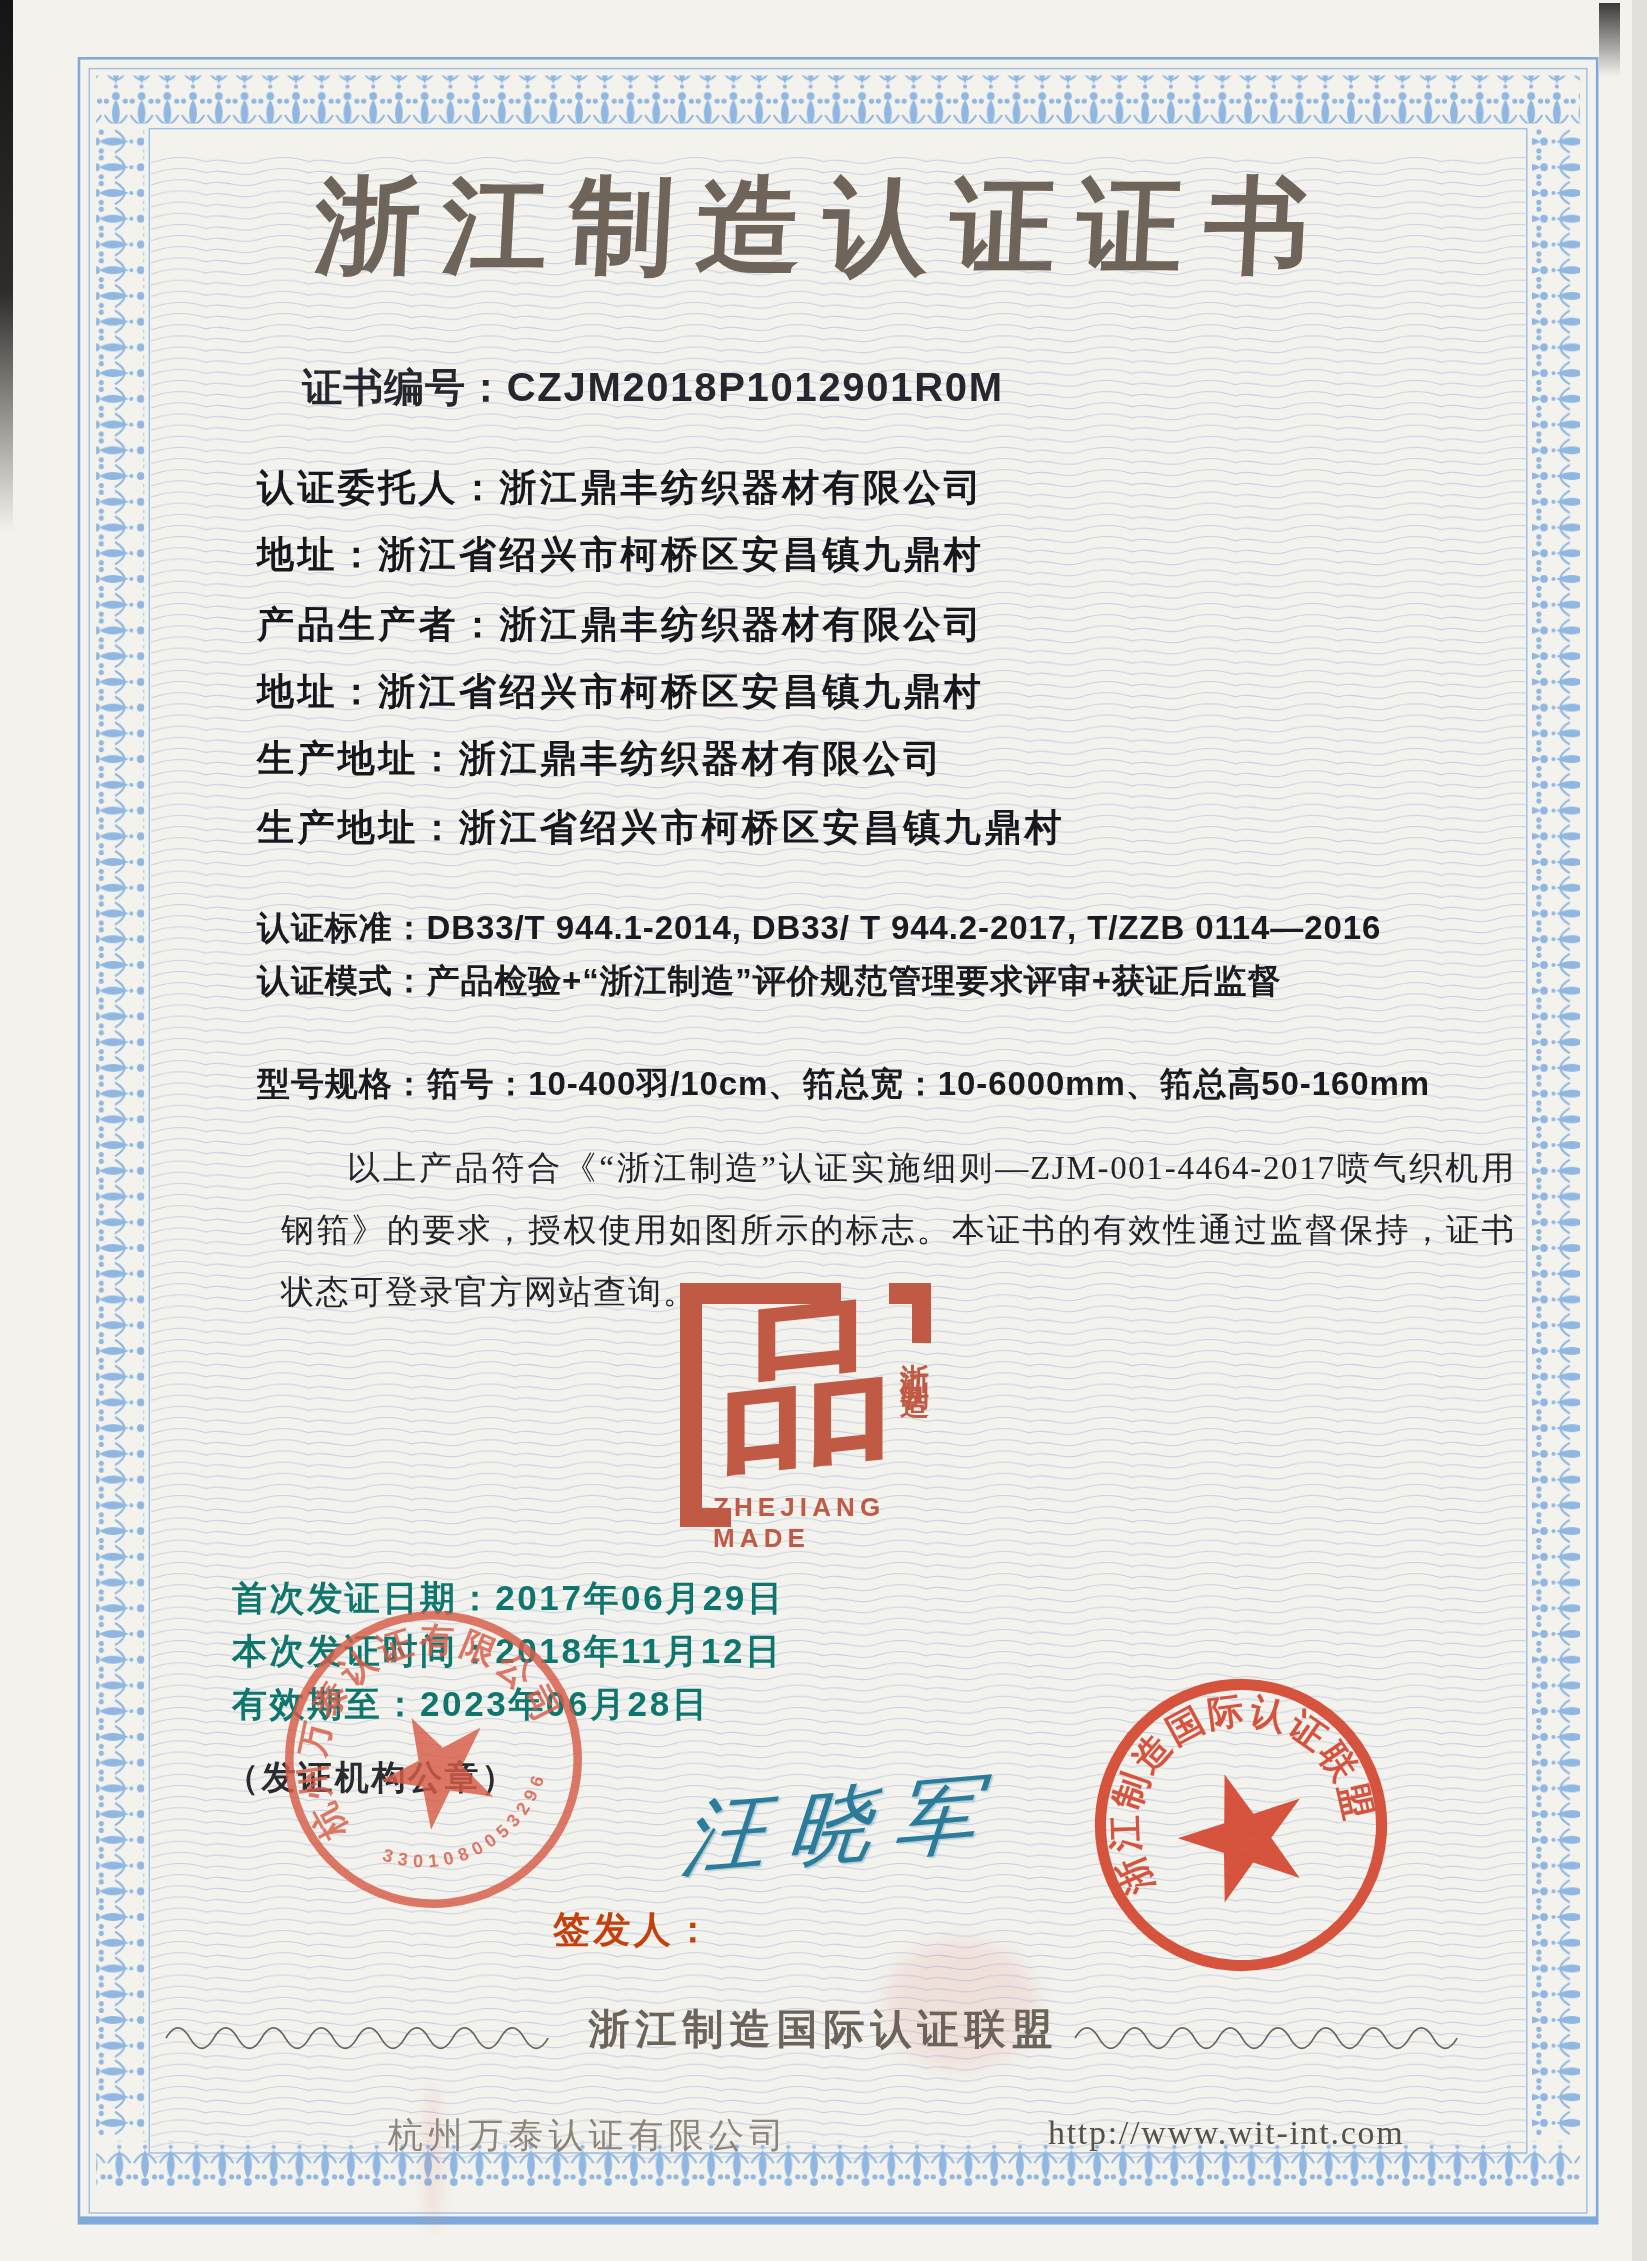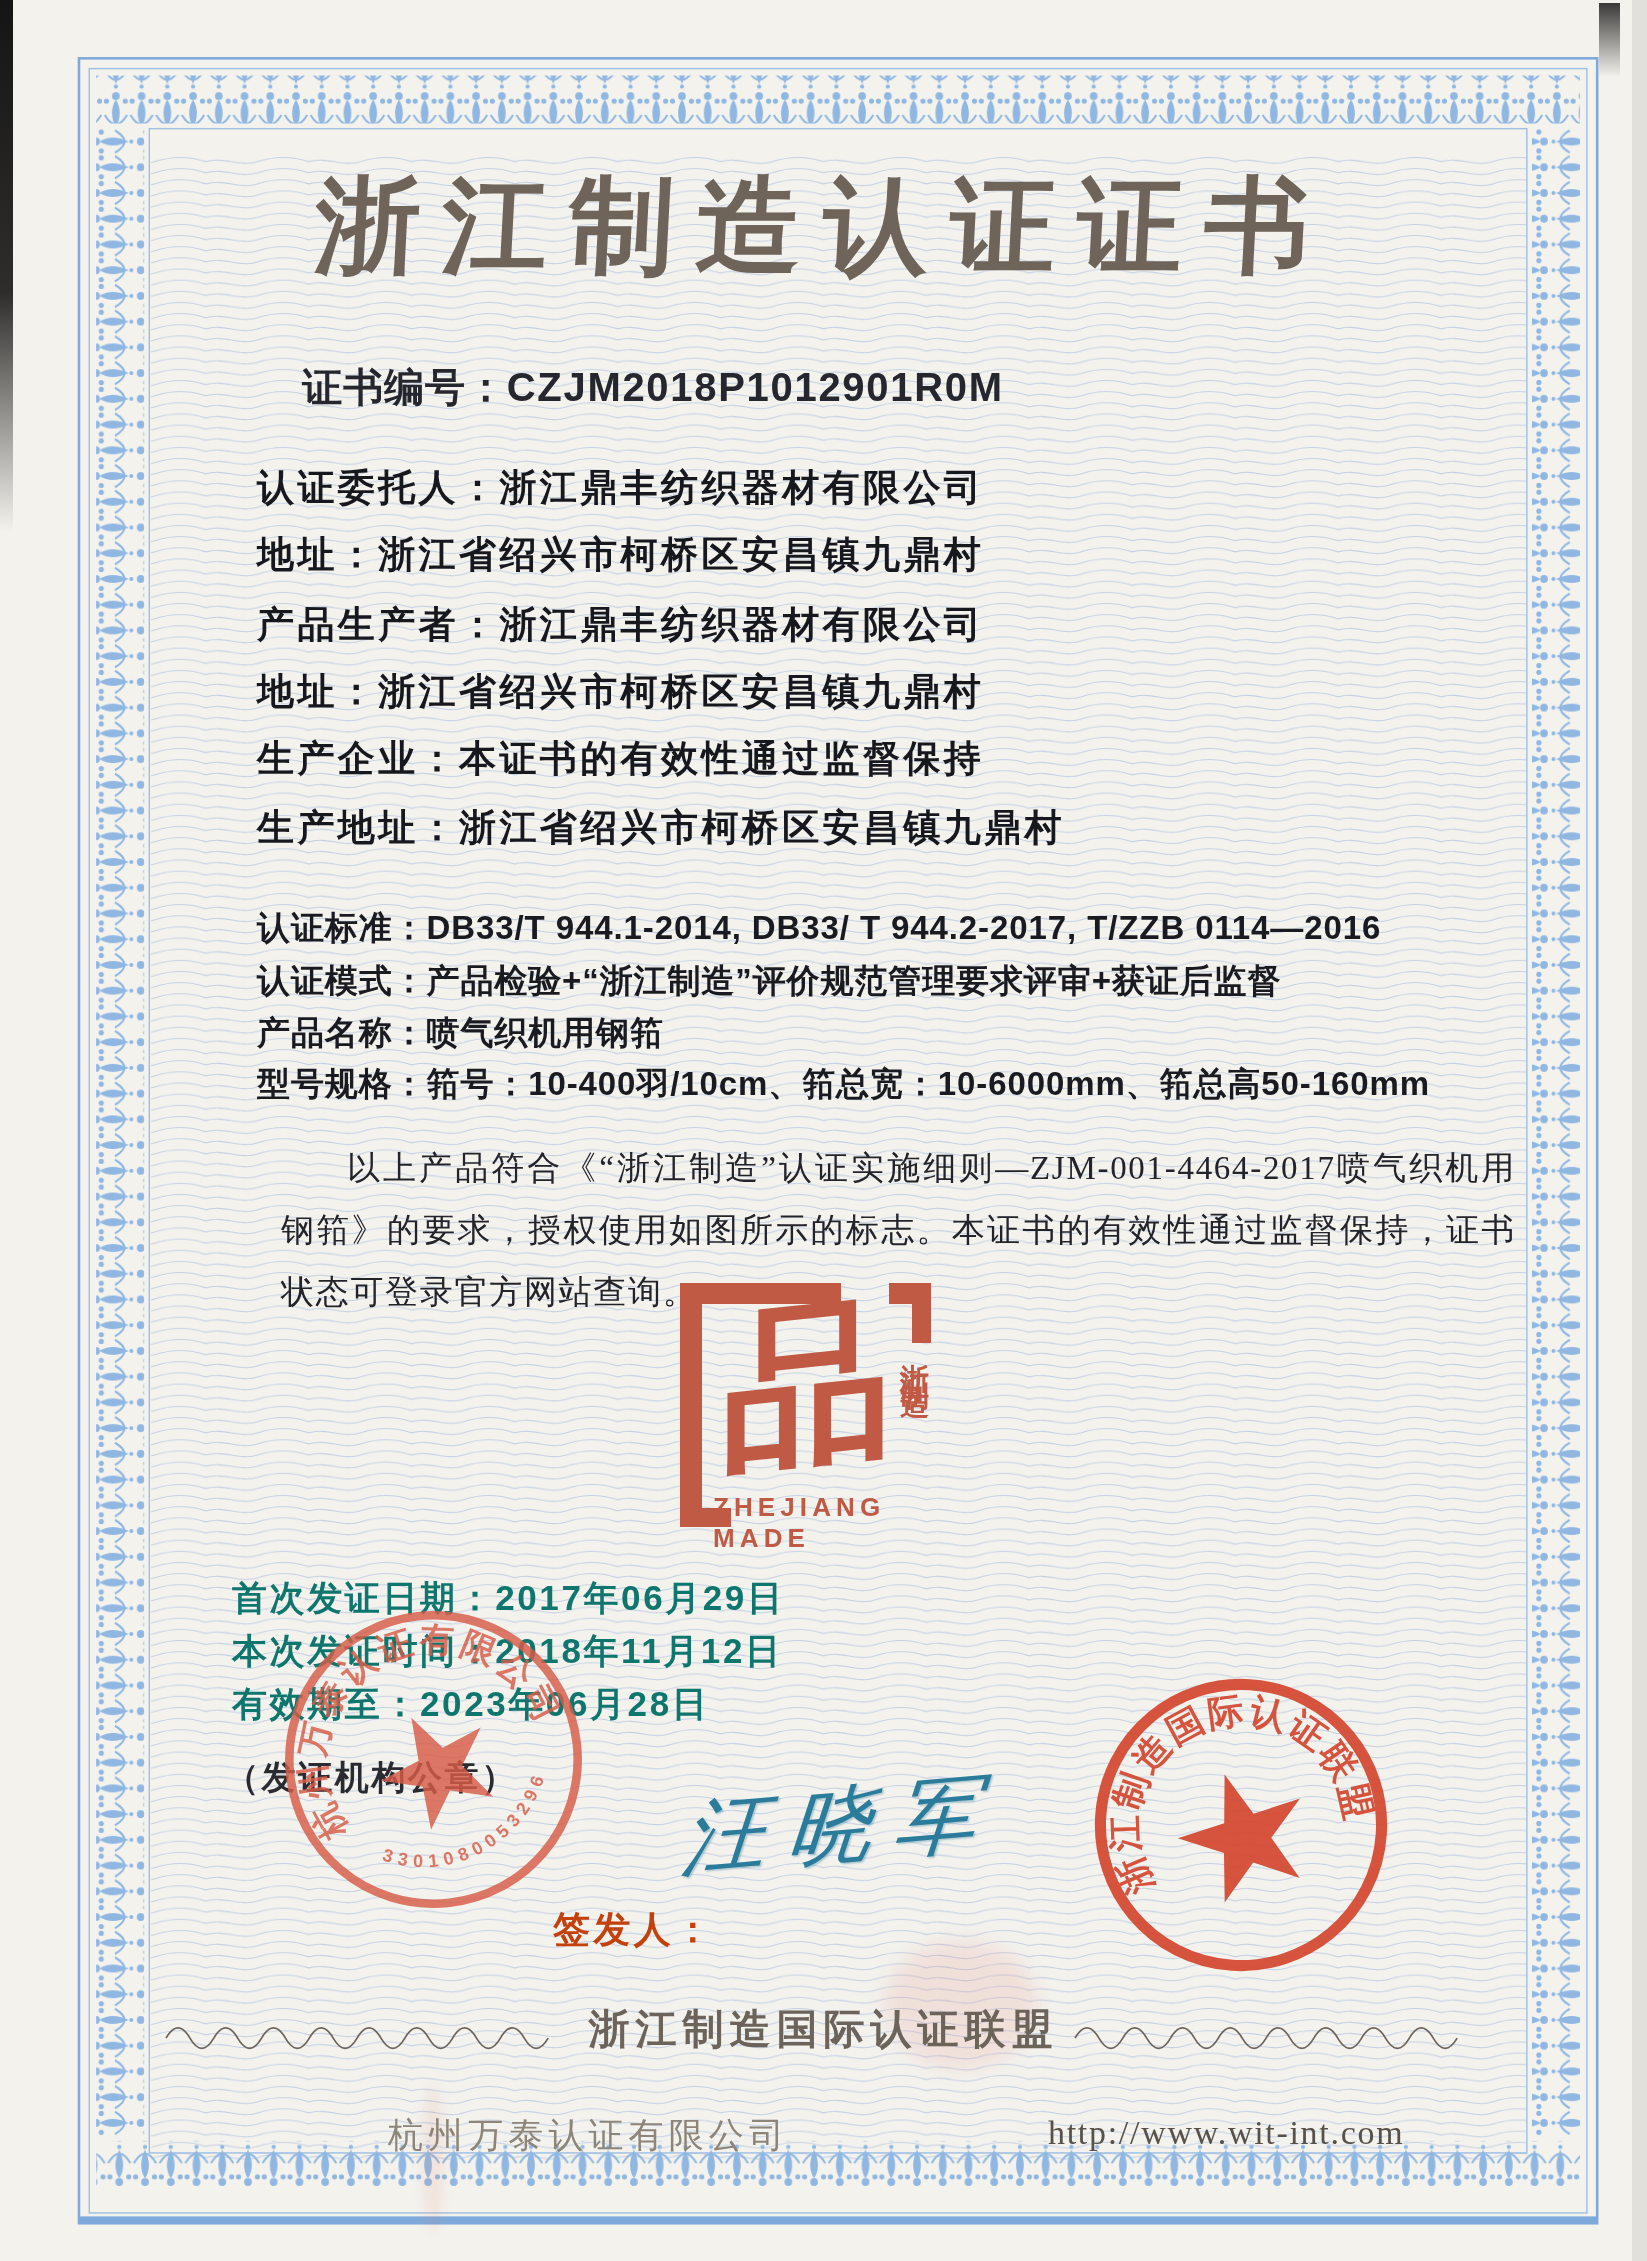--- a/index.html
+++ b/index.html
@@ -115,31 +115,28 @@
   <div class="title">浙江制造认证证书</div>
 
   <div class="certno">
     <span>证书编号：</span><span class="val">CZJM2018P1012901R0M</span>
   </div>
 
   <div class="infoline" style="top:463px">认证委托人：浙江鼎丰纺织器材有限公司</div>
   <div class="infoline" style="top:530px">地址：浙江省绍兴市柯桥区安昌镇九鼎村</div>
   <div class="infoline" style="top:600px">产品生产者：浙江鼎丰纺织器材有限公司</div>
   <div class="infoline" style="top:667px">地址：浙江省绍兴市柯桥区安昌镇九鼎村</div>
-  <div class="infoline" style="top:734px">生产企业：本证书的有效性通过监督保持</div>
+  <div class="infoline" style="top:734px">生产地址：浙江鼎丰纺织器材有限公司</div>
   <div class="infoline" style="top:803px">生产地址：浙江省绍兴市柯桥区安昌镇九鼎村</div>
 
   <div class="detline" style="top:906px">
     <span>认证标准：</span><span class="val">DB33/T 944.1-2014, DB33/ T 944.2-2017, T/ZZB 0114—2016</span>
   </div>
   <div class="detline" style="top:959px">
     <span>认证模式：</span><span>产品检验+“浙江制造”评价规范管理要求评审+获证后监督</span>
-  </div>
-  <div class="detline" style="top:1011px">
-    <span>产品名称：</span><span>喷气织机用钢筘</span>
   </div>
   <div class="detline" style="top:1062px">
     <span>型号规格：</span><span class="val">筘号：10-400羽/10cm、筘总宽：10-6000mm、筘总高50-160mm</span>
   </div>
 
   <div class="statement">以上产品符合《“浙江制造”认证实施细则—ZJM-001-4464-2017喷气织机用钢筘》的要求，授权使用如图所示的标志。本证书的有效性通过监督保持，证书状态可登录官方网站查询。</div>
 
   <div class="logo">
     <div class="bar" style="left:0;top:0;width:22px;height:244px"></div>
     <div class="bar" style="left:0;top:0;width:161px;height:20.6px"></div>

